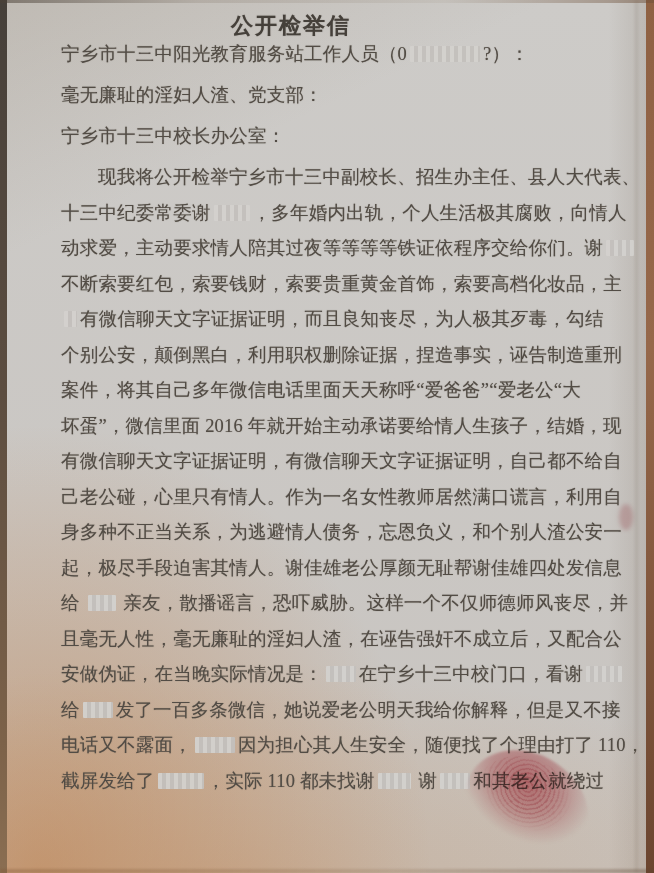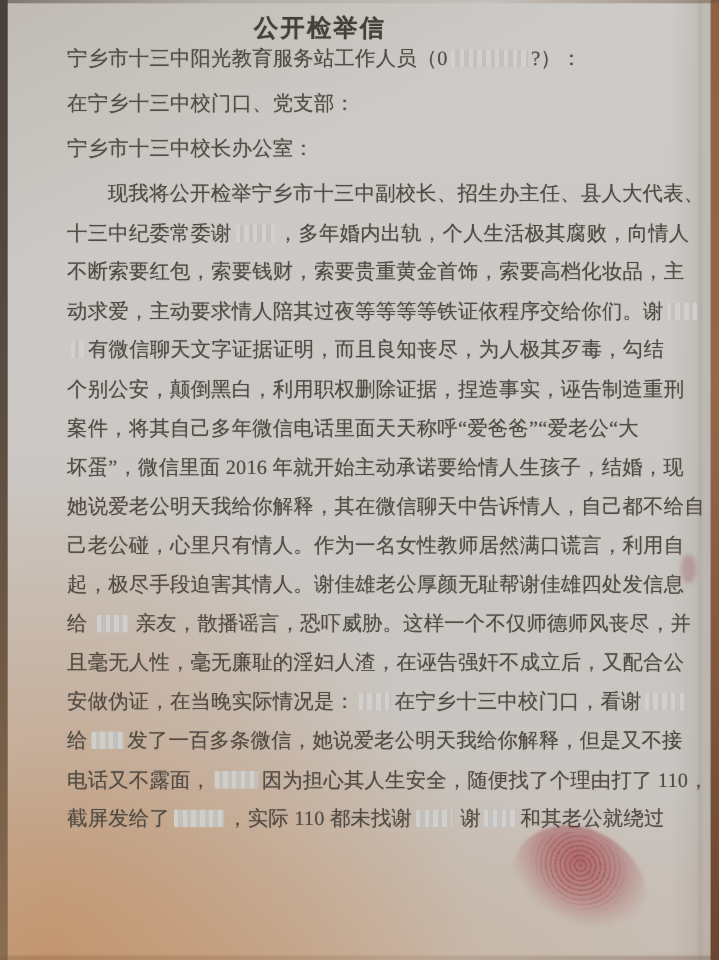--- a/index.html
+++ b/index.html
@@ -64,32 +64,33 @@
 </head>
 <body>
 
 <div id="photo">
   <div class="paper-edge-shadow"></div>
 
   <div class="title">公开检举信</div>
 
   <div class="doc-body">
       <div class="line addr"><span>宁乡市十三中阳光教育服务站工作人员（0</span><span class="redact" style="width: 70px;"></span><span>?）：</span></div>
-      <div class="line addr"><span>在宁乡十三中校门口、党支部：</span></div>
+      <div class="line addr"><span>毫无廉耻的淫妇人渣、党支部：</span></div>
       <div class="line addr"><span>宁乡市十三中校长办公室：</span></div>
       <div class="line indent"><span>现我将公开检举宁乡市十三中副校长、招生办主任、县人大代表、</span></div>
       <div class="line"><span>十三中纪委常委谢</span><span class="redact" style="width: 36px;"></span><span>，多年婚内出轨，个人生活极其腐败，向情人</span></div>
+      <div class="line"><span>动求爱，主动要求情人陪其过夜等等等等铁证依程序交给你们。谢</span><span class="redact" style="width: 28px;"></span></div>
       <div class="line"><span>不断索要红包，索要钱财，索要贵重黄金首饰，索要高档化妆品，主</span></div>
-      <div class="line"><span>动求爱，主动要求情人陪其过夜等等等等铁证依程序交给你们。谢</span><span class="redact" style="width: 28px;"></span></div>
       <div class="line"><span class="redact" style="width: 13px;"></span><span>有微信聊天文字证据证明，而且良知丧尽，为人极其歹毒，勾结</span></div>
       <div class="line"><span>个别公安，颠倒黑白，利用职权删除证据，捏造事实，诬告制造重刑</span></div>
       <div class="line"><span>案件，将其自己多年微信电话里面天天称呼“爱爸爸”“爱老公“大</span></div>
       <div class="line"><span>坏蛋”，微信里面 2016 年就开始主动承诺要给情人生孩子，结婚，现</span></div>
-      <div class="line"><span>她说爱老公明天我给你解释，其在微信聊天中告诉情人，自己都不给自</span></div>
+      <div class="line"><span>有微信聊天文字证据证明，有微信聊天文字证据证明，自己都不给自</span></div>
       <div class="line"><span>己老公碰，心里只有情人。作为一名女性教师居然满口谎言，利用自</span></div>
+      <div class="line"><span>身多种不正当关系，为逃避情人债务，忘恩负义，和个别人渣公安一</span></div>
       <div class="line"><span>起，极尽手段迫害其情人。谢佳雄老公厚颜无耻帮谢佳雄四处发信息</span></div>
       <div class="line"><span>给 </span><span class="redact" style="width: 28px;"></span><span> 亲友，散播谣言，恐吓威胁。这样一个不仅师德师风丧尽，并</span></div>
       <div class="line"><span>且毫无人性，毫无廉耻的淫妇人渣，在诬告强奸不成立后，又配合公</span></div>
       <div class="line"><span>安做伪证，在当晚实际情况是：</span><span class="redact" style="width: 30px;"></span><span>在宁乡十三中校门口，看谢</span><span class="redact" style="width: 36px;"></span></div>
       <div class="line"><span>给</span><span class="redact" style="width: 30px;"></span><span>发了一百多条微信，她说爱老公明天我给你解释，但是又不接</span></div>
       <div class="line"><span>电话又不露面，</span><span class="redact" style="width: 40px;"></span><span>因为担心其人生安全，随便找了个理由打了 110，</span></div>
       <div class="line"><span>截屏发给了</span><span class="redact" style="width: 46px;"></span><span>，实际 110 都未找谢</span><span class="redact" style="width: 33px;"></span><span> 谢</span><span class="redact" style="width: 30px;"></span><span>和其老公就绕过</span></div>
     </div>
 
   <div class="ink-smudge"></div>

